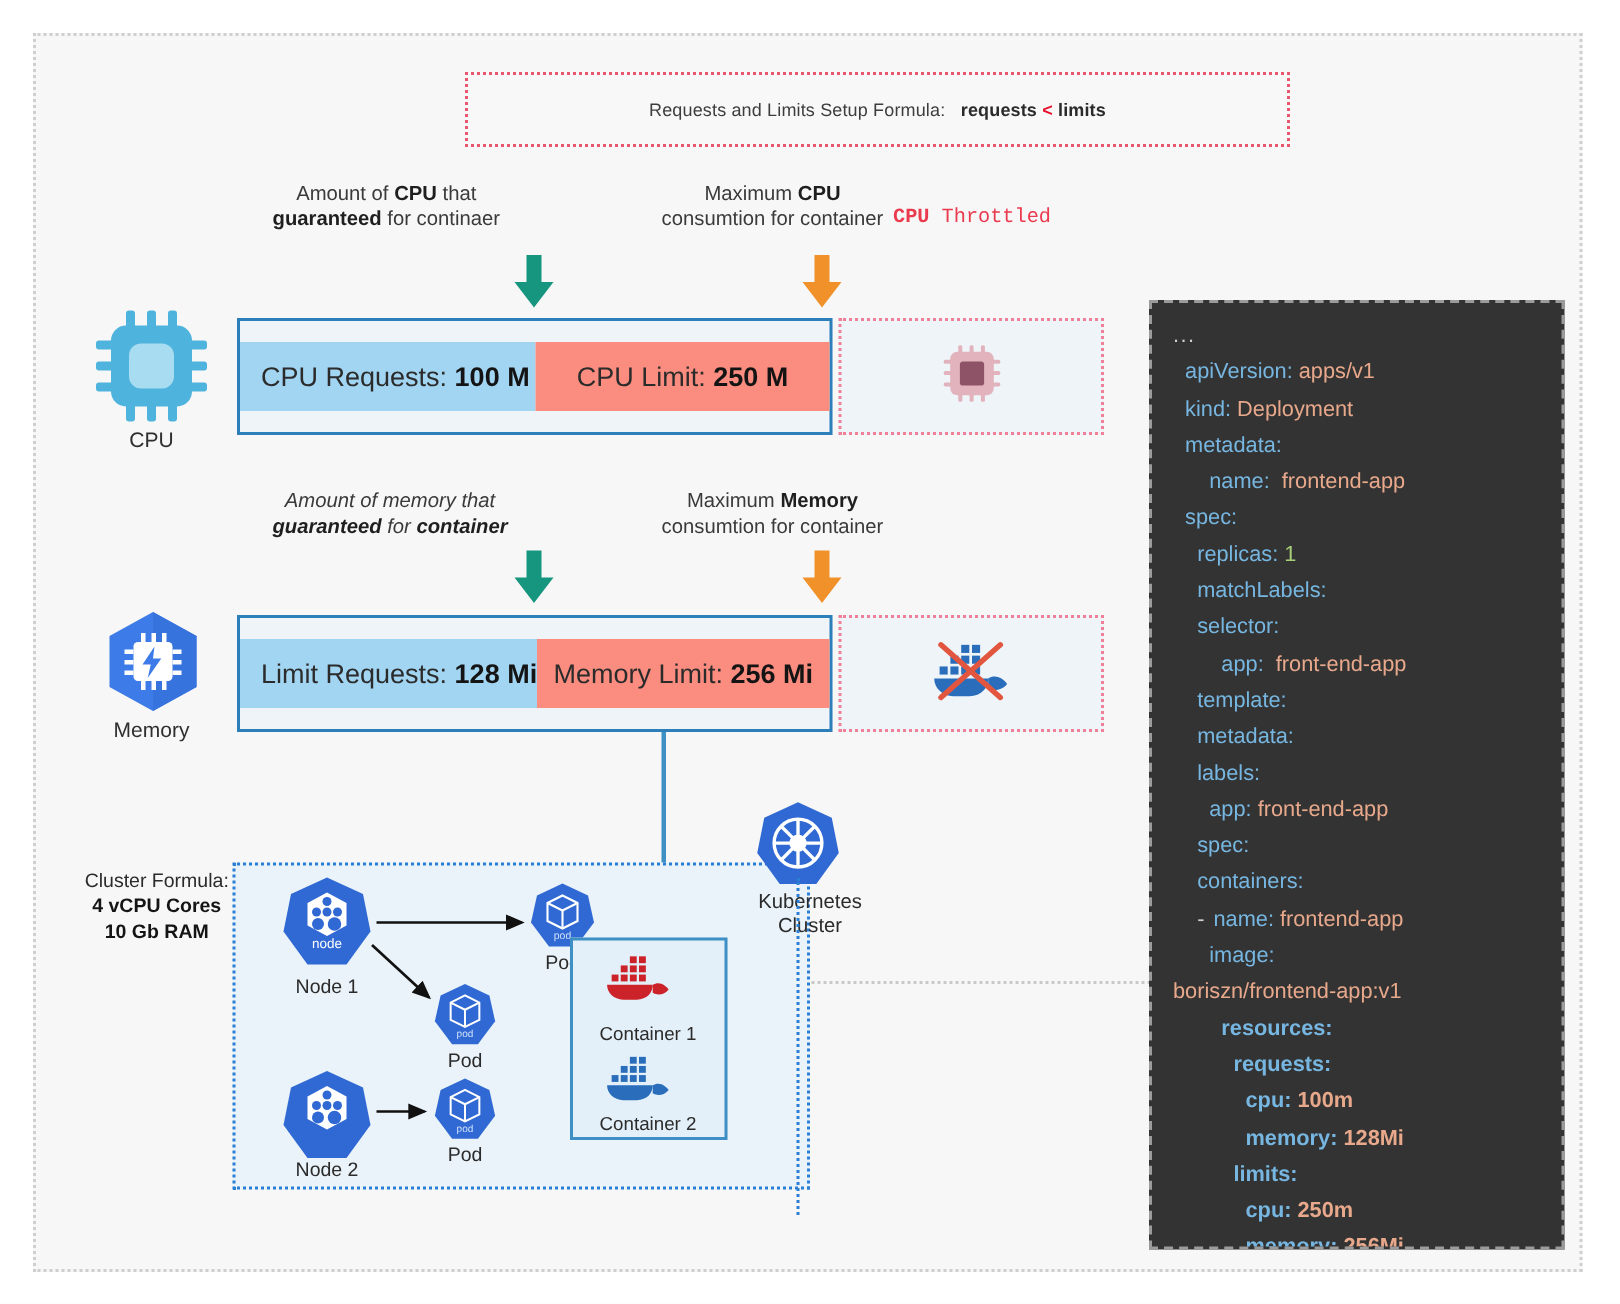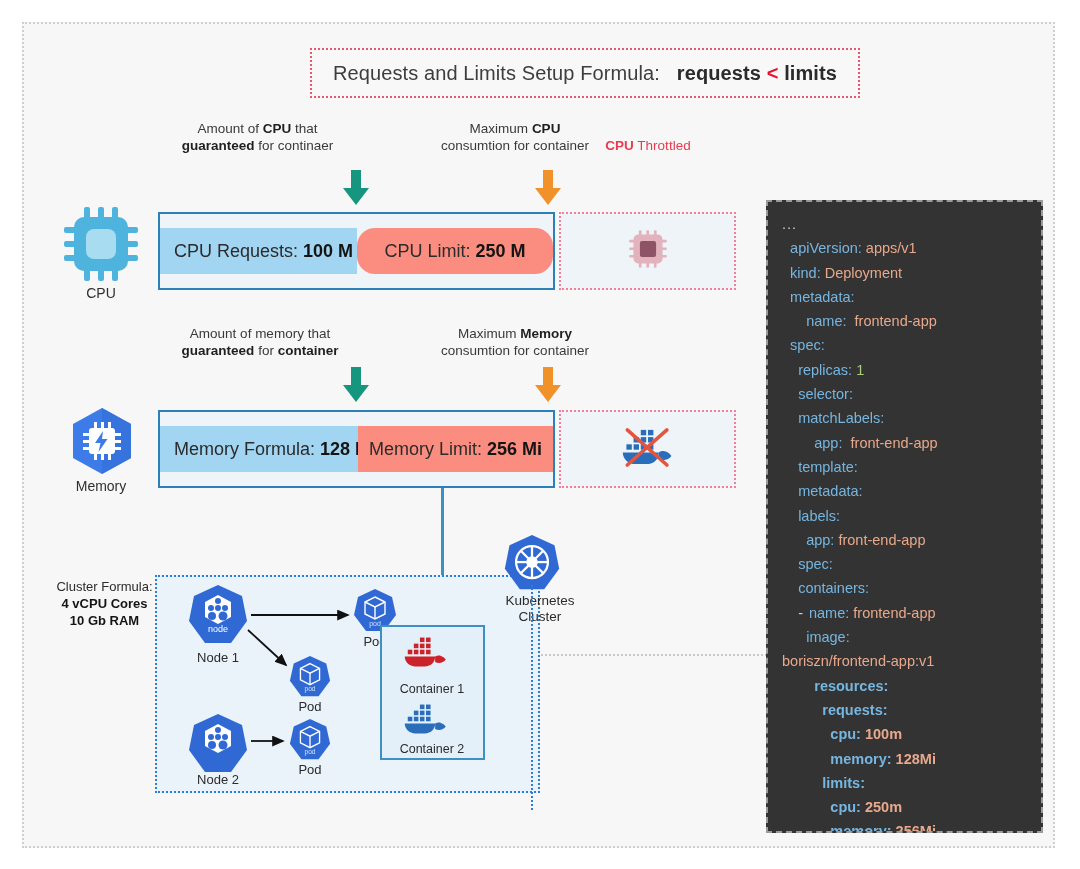--- a/index.html
+++ b/index.html
@@ -25,21 +25,21 @@
   
   #formula-box {
     position: absolute;
     left: 310px; top: 48px;
     width: 550px; height: 50px;
     border: 2px dotted #e8566f;
     background: #f8f8f8;
     display: flex; align-items: center; justify-content: center;
   }
   #formula-box .ftext {
-    font-size: 20px; color: #3d3d3d; letter-spacing: .1px;
+    font-size: 12px; color: #3d3d3d; letter-spacing: .1px;
   }
   #formula-box .fbold { font-weight: bold; color: #2b2b2b; }
   #formula-box .flt   { font-weight: bold; color: #e8112d; }
 
   
   .cap {
     position: absolute;
     text-align: center;
     font-size: 13.5px;
     line-height: 17px;
@@ -177,21 +177,21 @@
   <div class="cap" style="left:165px; top:120px; width:185px;">
     <span>Amount of </span><b>CPU</b><span> that</span><br>
     <b>guaranteed</b><span> for continaer</span>
   </div>
 
   <div class="cap" style="left:420px; top:120px; width:190px;">
     <span>Maximum </span><b>CPU</b><br>
     <span>consumtion for container</span>
   </div>
 
-  <div class="cap red" style="left:578px; top:137px; width:140px;">
+  <div class="cap red" style="left:578px; top:137px; width:140px;font-family:Liberation Mono, monospace;">
     <b>CPU</b><span> Throttled</span>
   </div>
 
   <div class="arrow" style="left:336px; top:168px;">
     <svg width="40" height="40" viewBox="0 0 40 40">
       <path d="M15 2 L25 2 L25 20 L33 20 L20 37 L7 20 L15 20 Z" fill="#16967e"></path>
     </svg>
   </div>
   <div class="arrow" style="left:528px; top:168px;">
     <svg width="40" height="40" viewBox="0 0 40 40">
@@ -218,21 +218,21 @@
       </g>
       <rect x="24" y="24" width="30" height="30" rx="8" fill="#a8dcf0"></rect>
     </svg>
   </div>
   <div class="icon-cap" style="left:46px; top:285px;">CPU</div>
 
   <div class="res-solid" style="left:158px; top:212px; width:397px; height:78px;"></div>
   <div class="bar req" style="left:160px; top:228px; width:197px; height:46px;">
     <span class="lbl"><span>CPU Requests: </span><b>100 M</b></span>
   </div>
-  <div class="bar lim" style="left:357px; top:228px; width:196px; height:46px;border-radius:18px;">
+  <div class="bar lim" style="left:357px; top:228px; width:196px; height:46px;">
     <span><span>CPU Limit: </span><b>250 M</b></span>
   </div>
   <div class="res-dotted" style="left:559px; top:212px; width:177px; height:78px;">
     <span>
       <svg width="42" height="42" viewBox="0 0 78 78">
         <g fill="#e2b2bd">
           <rect x="22" y="4" width="5" height="10" rx="2"></rect>
           <rect x="36" y="4" width="5" height="10" rx="2"></rect>
           <rect x="50" y="4" width="5" height="10" rx="2"></rect>
           <rect x="22" y="64" width="5" height="10" rx="2"></rect>
@@ -244,21 +244,21 @@
           <rect x="64" y="22" width="10" height="5" rx="2"></rect>
           <rect x="64" y="36" width="10" height="5" rx="2"></rect>
           <rect x="64" y="50" width="10" height="5" rx="2"></rect>
           <rect x="12" y="12" width="54" height="54" rx="9"></rect>
         </g>
         <rect x="24" y="24" width="30" height="30" rx="4" fill="#8e5367"></rect>
       </svg>
     </span>
   </div>
 
-  <div class="cap" style="left:160px; top:325px; width:200px;">
+  <div class="cap" style="left:160px; top:325px; width:200px;font-style:italic;">
     <span>Amount of memory that</span><br>
     <b>guaranteed</b><span> for </span><b>container</b>
   </div>
 
   <div class="cap" style="left:420px; top:325px; width:190px;">
     <span>Maximum </span><b>Memory</b><br>
     <span>consumtion for container</span>
   </div>
 
 
@@ -292,21 +292,21 @@
         <rect x="49" y="35" width="6" height="3"></rect>
         <rect x="49" y="42" width="6" height="3"></rect>
       </g>
       <path d="M37 26 L29 38 L34.5 38 L32.5 47 L41.5 34 L36 34 Z" fill="#3d7ce8"></path>
     </svg>
   </div>
   <div class="icon-cap" style="left:46px; top:478px;">Memory</div>
 
   <div class="res-solid" style="left:158px; top:410px; width:397px; height:78px;"></div>
   <div class="bar req" style="left:160px; top:426px; width:198px; height:46px;">
-    <span class="lbl"><span>Memory Formula: </span><b>128 Mi</b></span>
+    <span class="lbl"><span>Limit Requests: </span><b>128 Mi</b></span>
   </div>
   <div class="bar lim" style="left:358px; top:426px; width:195px; height:46px;">
     <span><span>Memory Limit: </span><b>256 Mi</b></span>
   </div>
   <div class="res-dotted" style="left:559px; top:410px; width:177px; height:78px;">
     <span>
       <svg width="54" height="46" viewBox="0 0 60 50">
         <g fill="#2a6ebb">
           <rect x="14" y="14" width="6" height="6"></rect>
             <rect x="22" y="14" width="6" height="6"></rect>
@@ -490,22 +490,22 @@
 
   <div id="yaml-panel">
     <div id="yaml-lines">
         <div class="yline"><span class="ydot">...</span></div>
         <div class="yline">  <span class="yk">apiVersion:</span><span class="yv"> apps/v1</span></div>
         <div class="yline">  <span class="yk">kind:</span><span class="yv"> Deployment</span></div>
         <div class="yline">  <span class="yk">metadata:</span></div>
         <div class="yline">      <span class="yk">name:</span><span class="yv">  frontend-app</span></div>
         <div class="yline">  <span class="yk">spec:</span></div>
         <div class="yline">    <span class="yk">replicas:</span><span class="yn"> 1</span></div>
+        <div class="yline">    <span class="yk">matchLabels:</span></div>
         <div class="yline">    <span class="yk">selector:</span></div>
-        <div class="yline">    <span class="yk">matchLabels:</span></div>
         <div class="yline">        <span class="yk">app:</span><span class="yv">  front-end-app</span></div>
         <div class="yline">    <span class="yk">template:</span></div>
         <div class="yline">    <span class="yk">metadata:</span></div>
         <div class="yline">    <span class="yk">labels:</span></div>
         <div class="yline">      <span class="yk">app:</span><span class="yv"> front-end-app</span></div>
         <div class="yline">    <span class="yk">spec:</span></div>
         <div class="yline">    <span class="yk">containers:</span></div>
         <div class="yline">    <span class="ydot">- </span><span class="yk">name:</span><span class="yv"> frontend-app</span></div>
         <div class="yline">      <span class="yk">image:</span></div>
         <div class="yline"><span class="yv">boriszn/frontend-app:v1</span></div>

